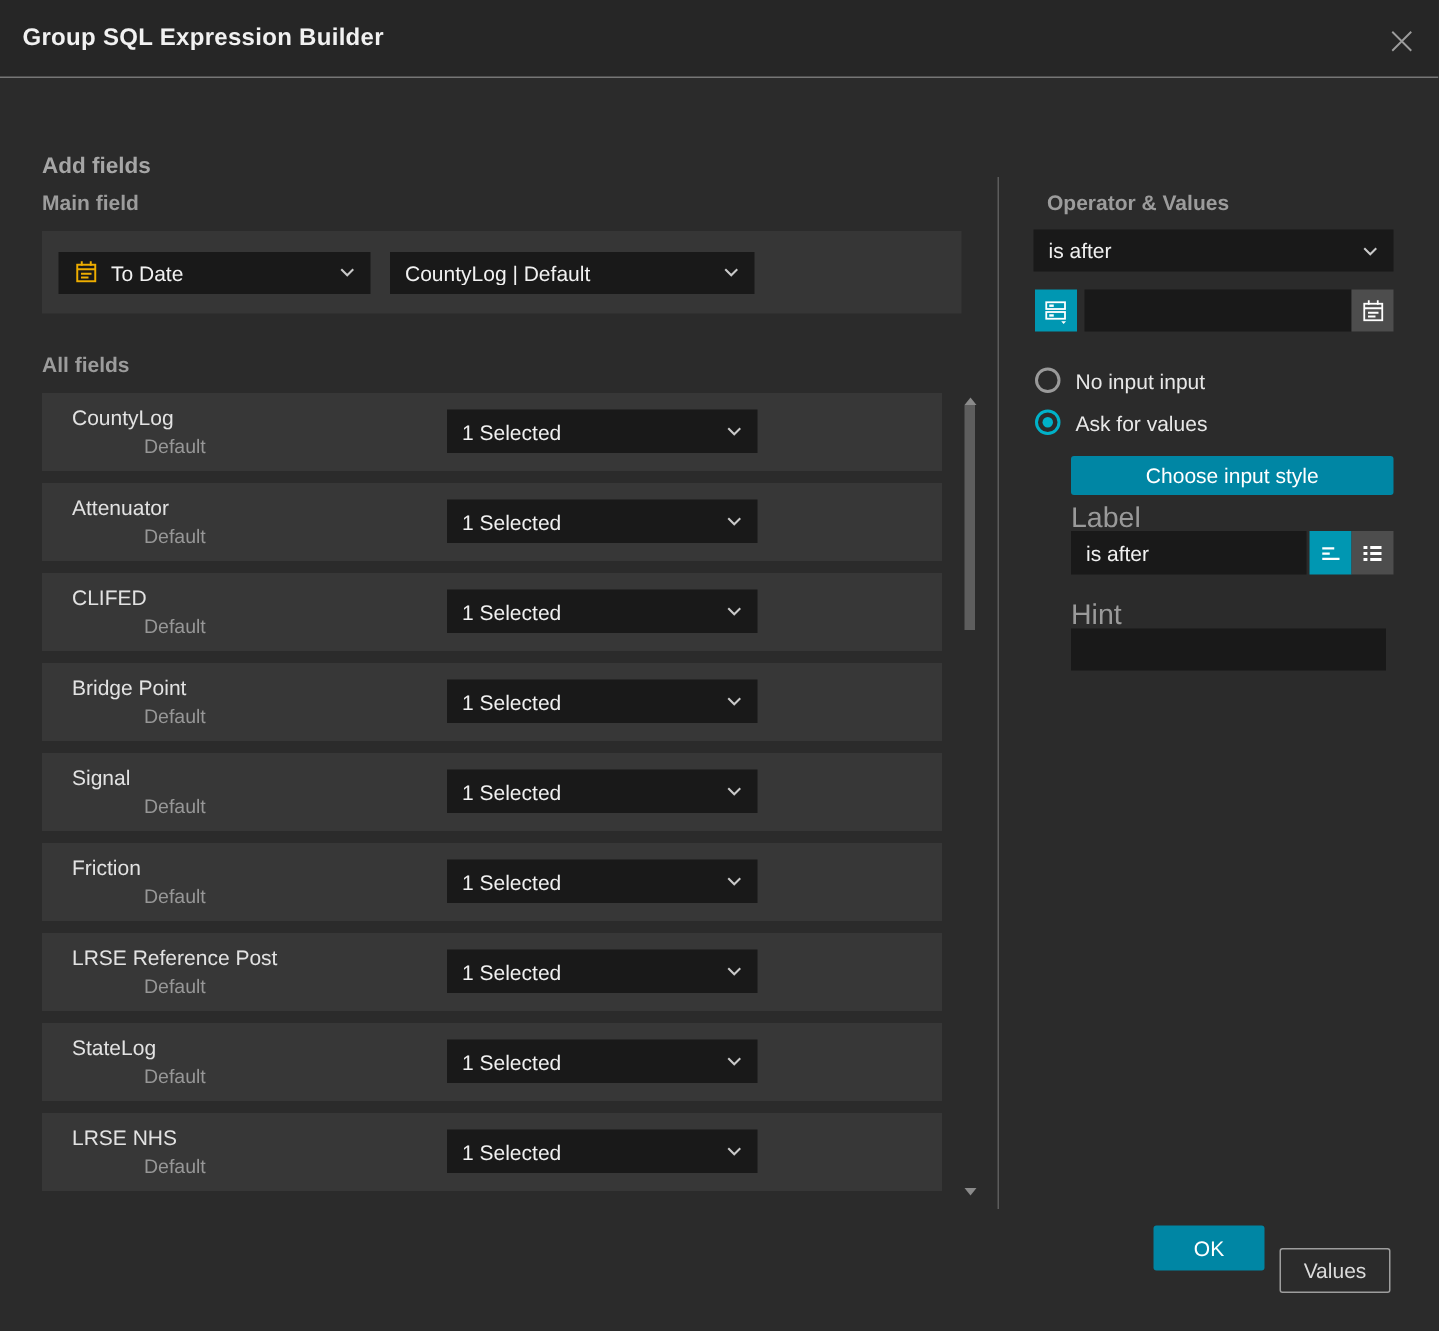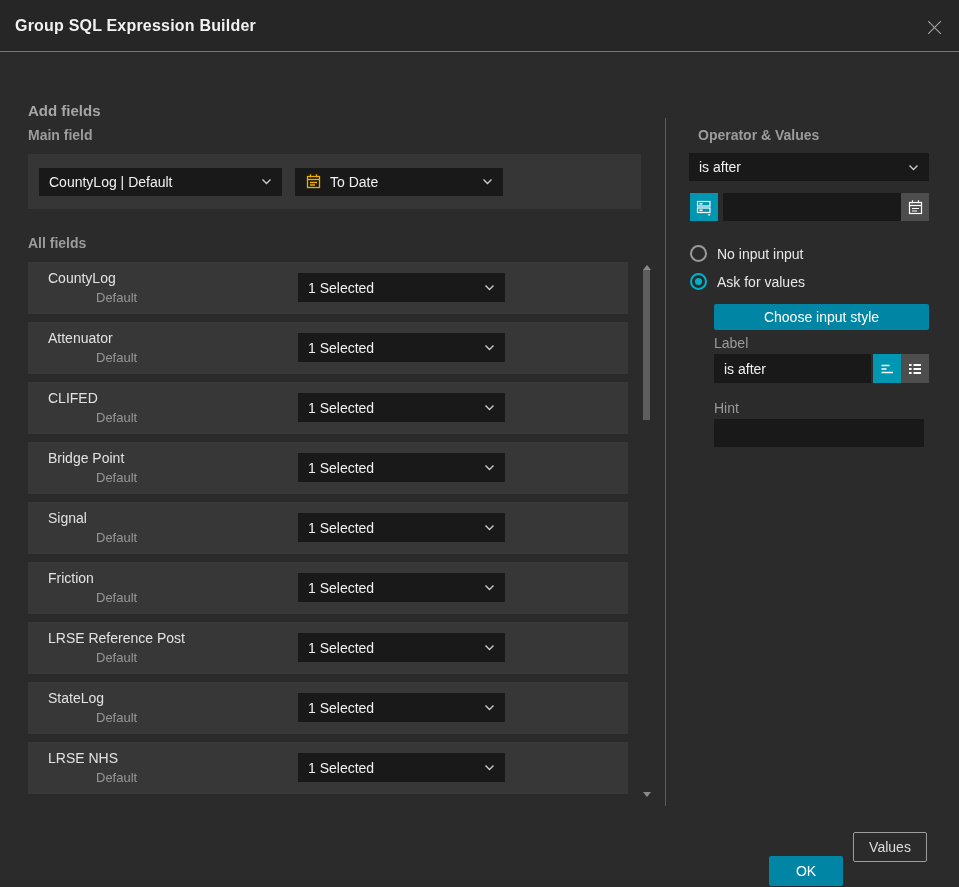--- a/index.html
+++ b/index.html
@@ -62,33 +62,33 @@
     background:#4d4d4d;color:#fff;display:flex;align-items:center;justify-content:center;}
   .radio-row{position:absolute;left:690px;display:flex;align-items:center;gap:10px;cursor:pointer;}
   .radio-row.r1{top:245px;}
   .radio-row.r2{top:273px;}
   .radio{width:17px;height:17px;border:2px solid #9a9a9a;border-radius:50%;position:relative;flex:0 0 auto;}
   .radio.checked{border-color:var(--radio-teal);}
   .radio.checked::after{content:"";position:absolute;inset:3px;border-radius:50%;background:var(--radio-teal);}
   .radio-label{font-size:14px;color:#e8e8e8;}
   .choose-btn{position:absolute;left:714px;top:304px;width:215px;height:26px;background:var(--accent);
     color:#fff;border:none;border-radius:2px;font:14px "Liberation Sans",sans-serif;cursor:pointer;}
-  .field-label{position:absolute;font-size:14px;color:#9a9a9a;}
+  .field-label{position:absolute;font-size:19px;color:#9a9a9a;}
   .lbl-label{left:714px;top:335px;}
   .lbl-hint{left:714px;top:400px;}
   .label-input{position:absolute;left:714px;top:354px;width:157px;height:29px;background:#191919;border:none;
     color:#f1f1f1;padding:0 10px;font:14px "Liberation Sans",sans-serif;outline:none;}
   .seg-btn{position:absolute;top:354px;width:28px;height:29px;border:none;cursor:pointer;
     display:flex;align-items:center;justify-content:center;color:#fff;}
   .seg-teal{left:873px;background:var(--accent-bright);}
   .seg-gray{left:901px;background:#4d4d4d;}
   .hint-input{position:absolute;left:714px;top:419px;width:210px;height:28px;background:#191919;border:none;
     color:#f1f1f1;padding:0 10px;font:14px "Liberation Sans",sans-serif;outline:none;}
   
-  .ok-btn{position:absolute;left:769px;top:856px;width:74px;height:30px;background:var(--accent);
+  .ok-btn{position:absolute;left:769px;top:817px;width:74px;height:30px;background:var(--accent);
     color:#fff;border:none;border-radius:2px;font:14px "Liberation Sans",sans-serif;cursor:pointer;}
   .cancel-btn{position:absolute;left:853px;top:832px;width:74px;height:30px;background:transparent;
     border:1px solid #9d9d9d;color:#dcdcdc;border-radius:2px;font:14px "Liberation Sans",sans-serif;cursor:pointer;}
 </style>
 </head>
 <body>
 
 <div class="titlebar">
   <div class="title">Group SQL Expression Builder</div>
 </div>
@@ -99,44 +99,44 @@
       </svg>
   </span>
 </button>
 
 <div class="h-add">Add fields</div>
 <div class="h-sub h-main">Main field</div>
 <div class="h-sub h-all">All fields</div>
 <div class="h-sub h-op">Operator &amp; Values</div>
 
 <div class="main-panel">
-  <div class="select dd-field">
-    <span class="txt">CountyLog | Default</span>
-    <span class="chev">
-      <svg width="11" height="7" viewBox="0 0 11 7">
-          <path d="M1.5 1.5l4 4 4-4" fill="none" stroke="#c9c9c9" stroke-width="1.4"></path>
-        </svg>
-    </span>
-  </div>
   <div class="select dd-date">
     <span class="cal-amber">
       <svg width="17" height="17" viewBox="0 0 17 17" fill="none" stroke="currentColor" stroke-width="1.3">
         <rect x="2.5" y="3.5" width="12" height="11"></rect>
           <path d="M2.5 6.5h12"></path>
           <path d="M5.5 1.2v3M11.5 1.2v3"></path>
           <path d="M5 9.5h7M5 12h5"></path>
       </svg>
     </span>
     <span class="txt">To Date</span>
     <span class="chev">
       <svg width="11" height="7" viewBox="0 0 11 7">
           <path d="M1.5 1.5l4 4 4-4" fill="none" stroke="#c9c9c9" stroke-width="1.4"></path>
         </svg>
     </span>
   </div>
+  <div class="select dd-field">
+    <span class="txt">CountyLog | Default</span>
+    <span class="chev">
+      <svg width="11" height="7" viewBox="0 0 11 7">
+          <path d="M1.5 1.5l4 4 4-4" fill="none" stroke="#c9c9c9" stroke-width="1.4"></path>
+        </svg>
+    </span>
+  </div>
 </div>
 
 <div class="list">
   <div class="row">
     <div class="row-name">CountyLog</div>
     <div class="row-sub">Default</div>
     <div class="select">
       <span class="txt">1 Selected</span>
       <span class="chev">
         <svg width="11" height="7" viewBox="0 0 11 7">

